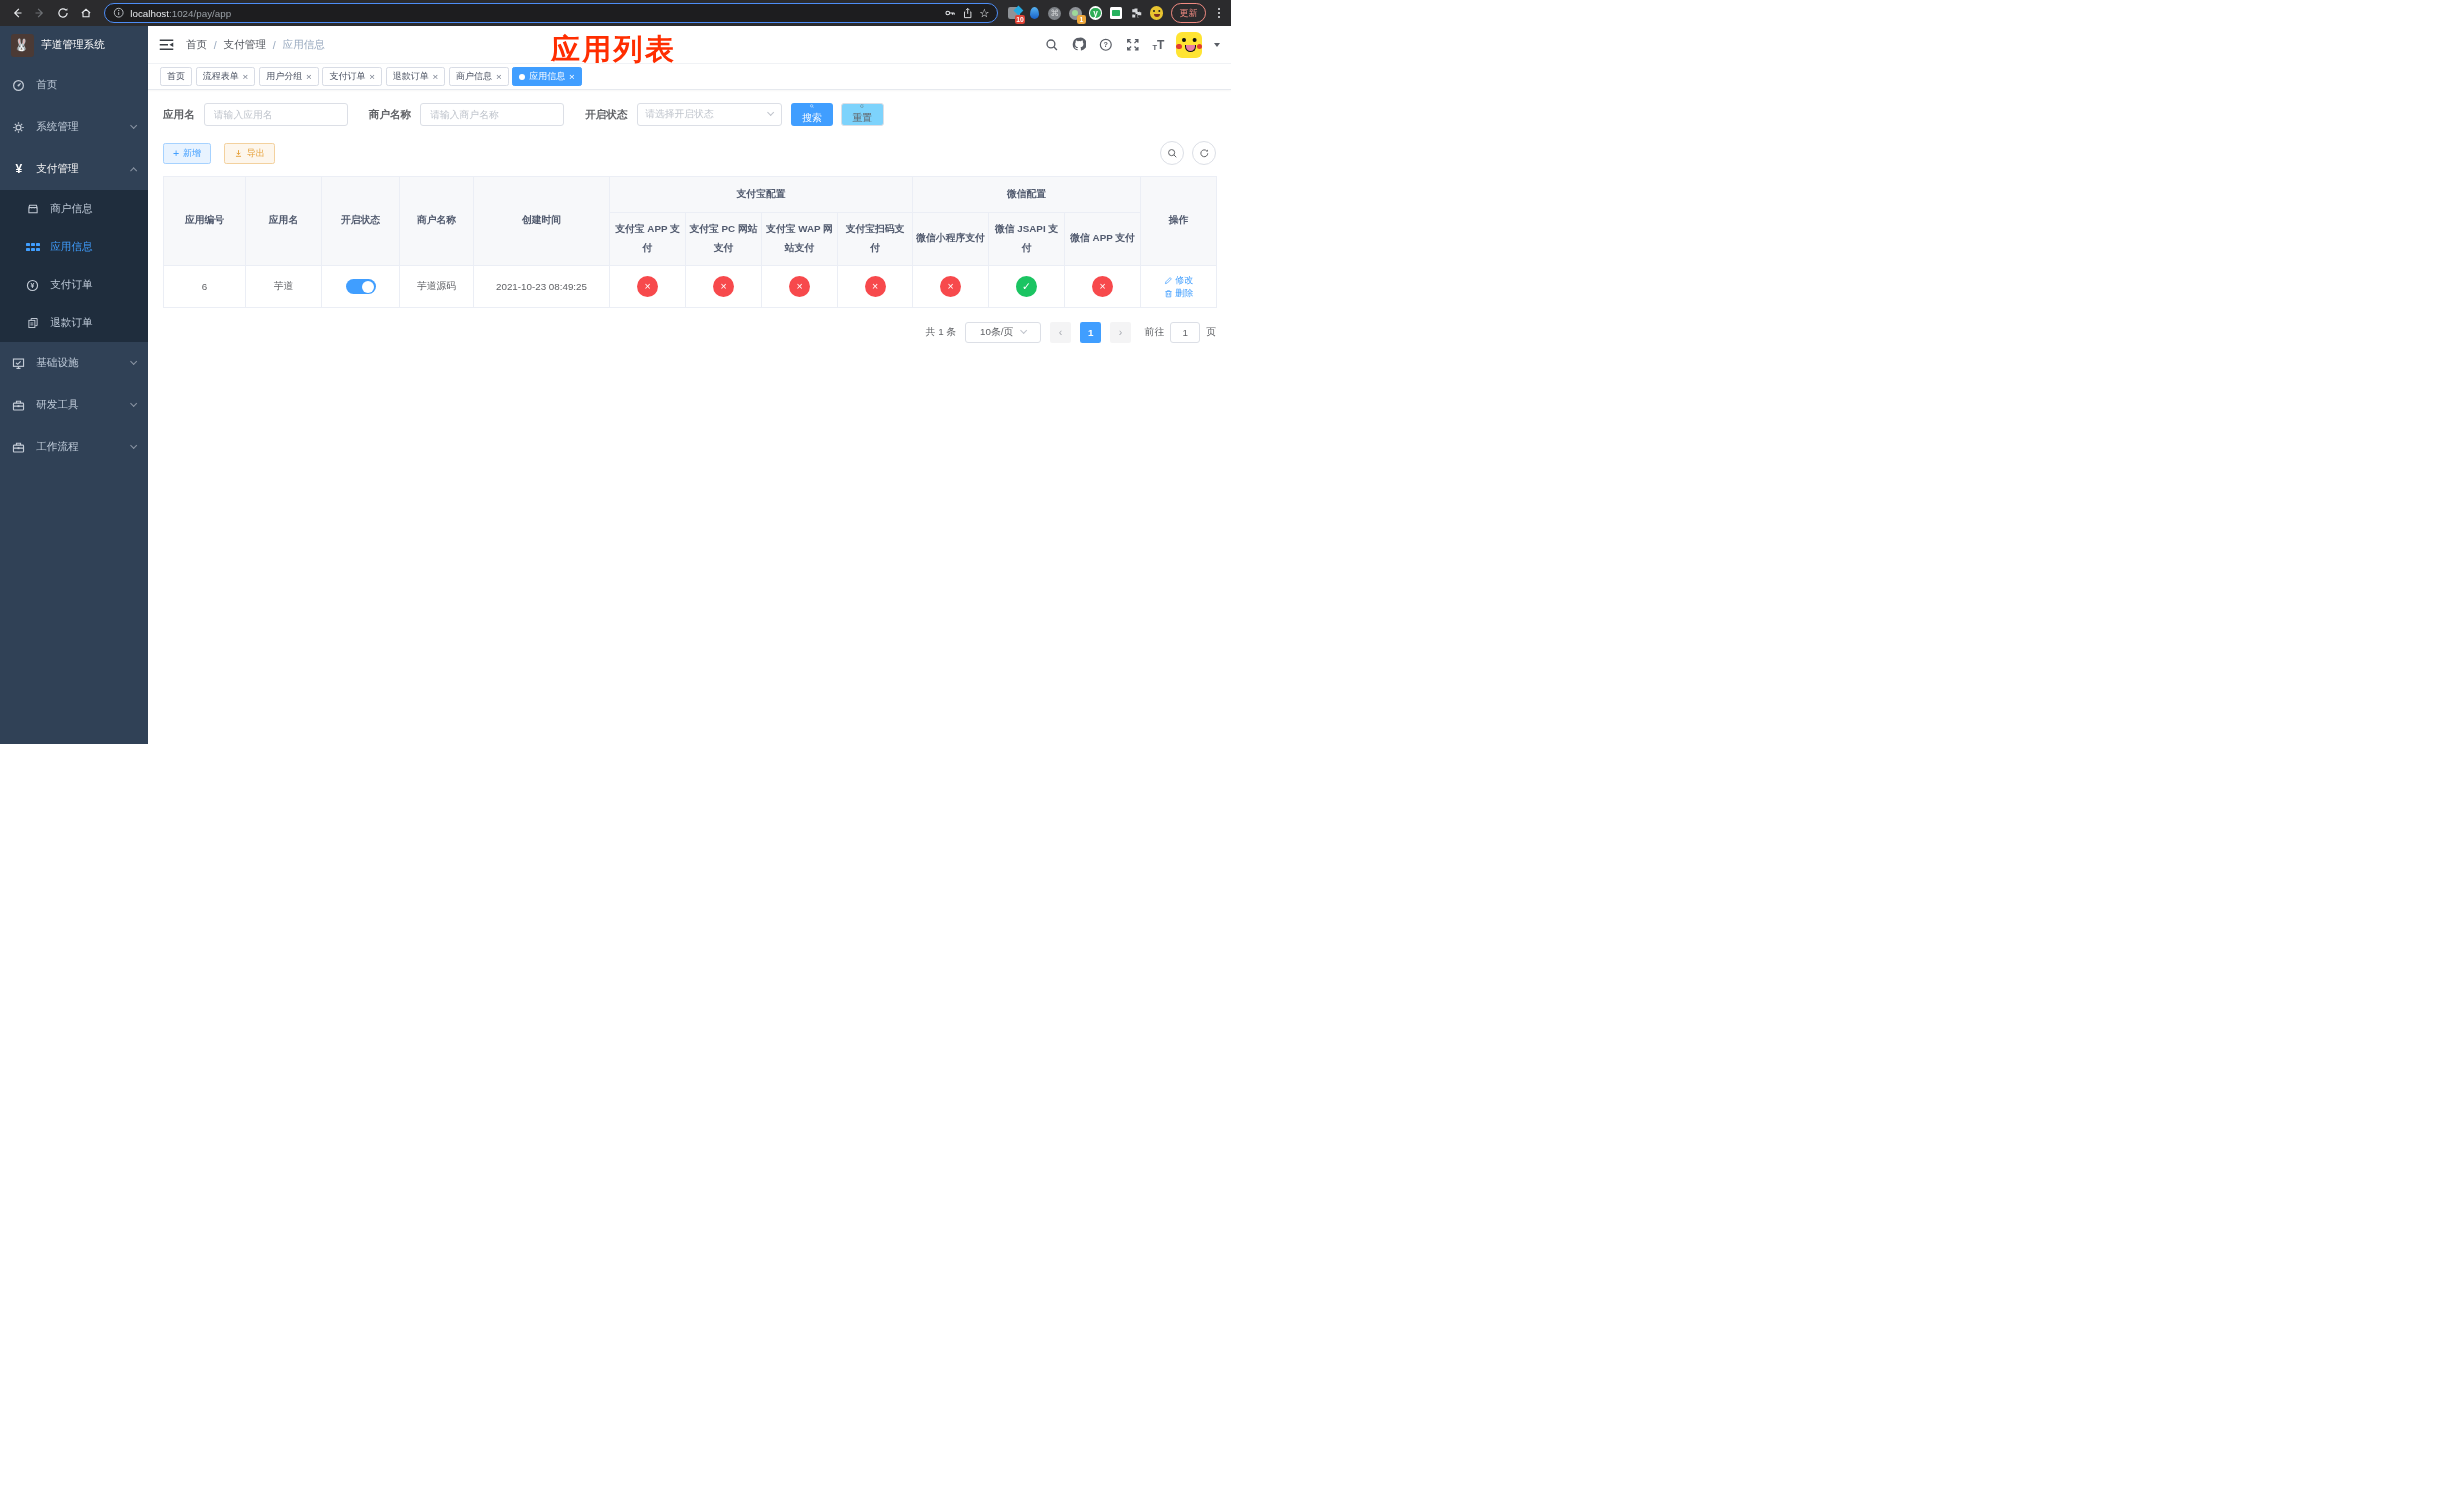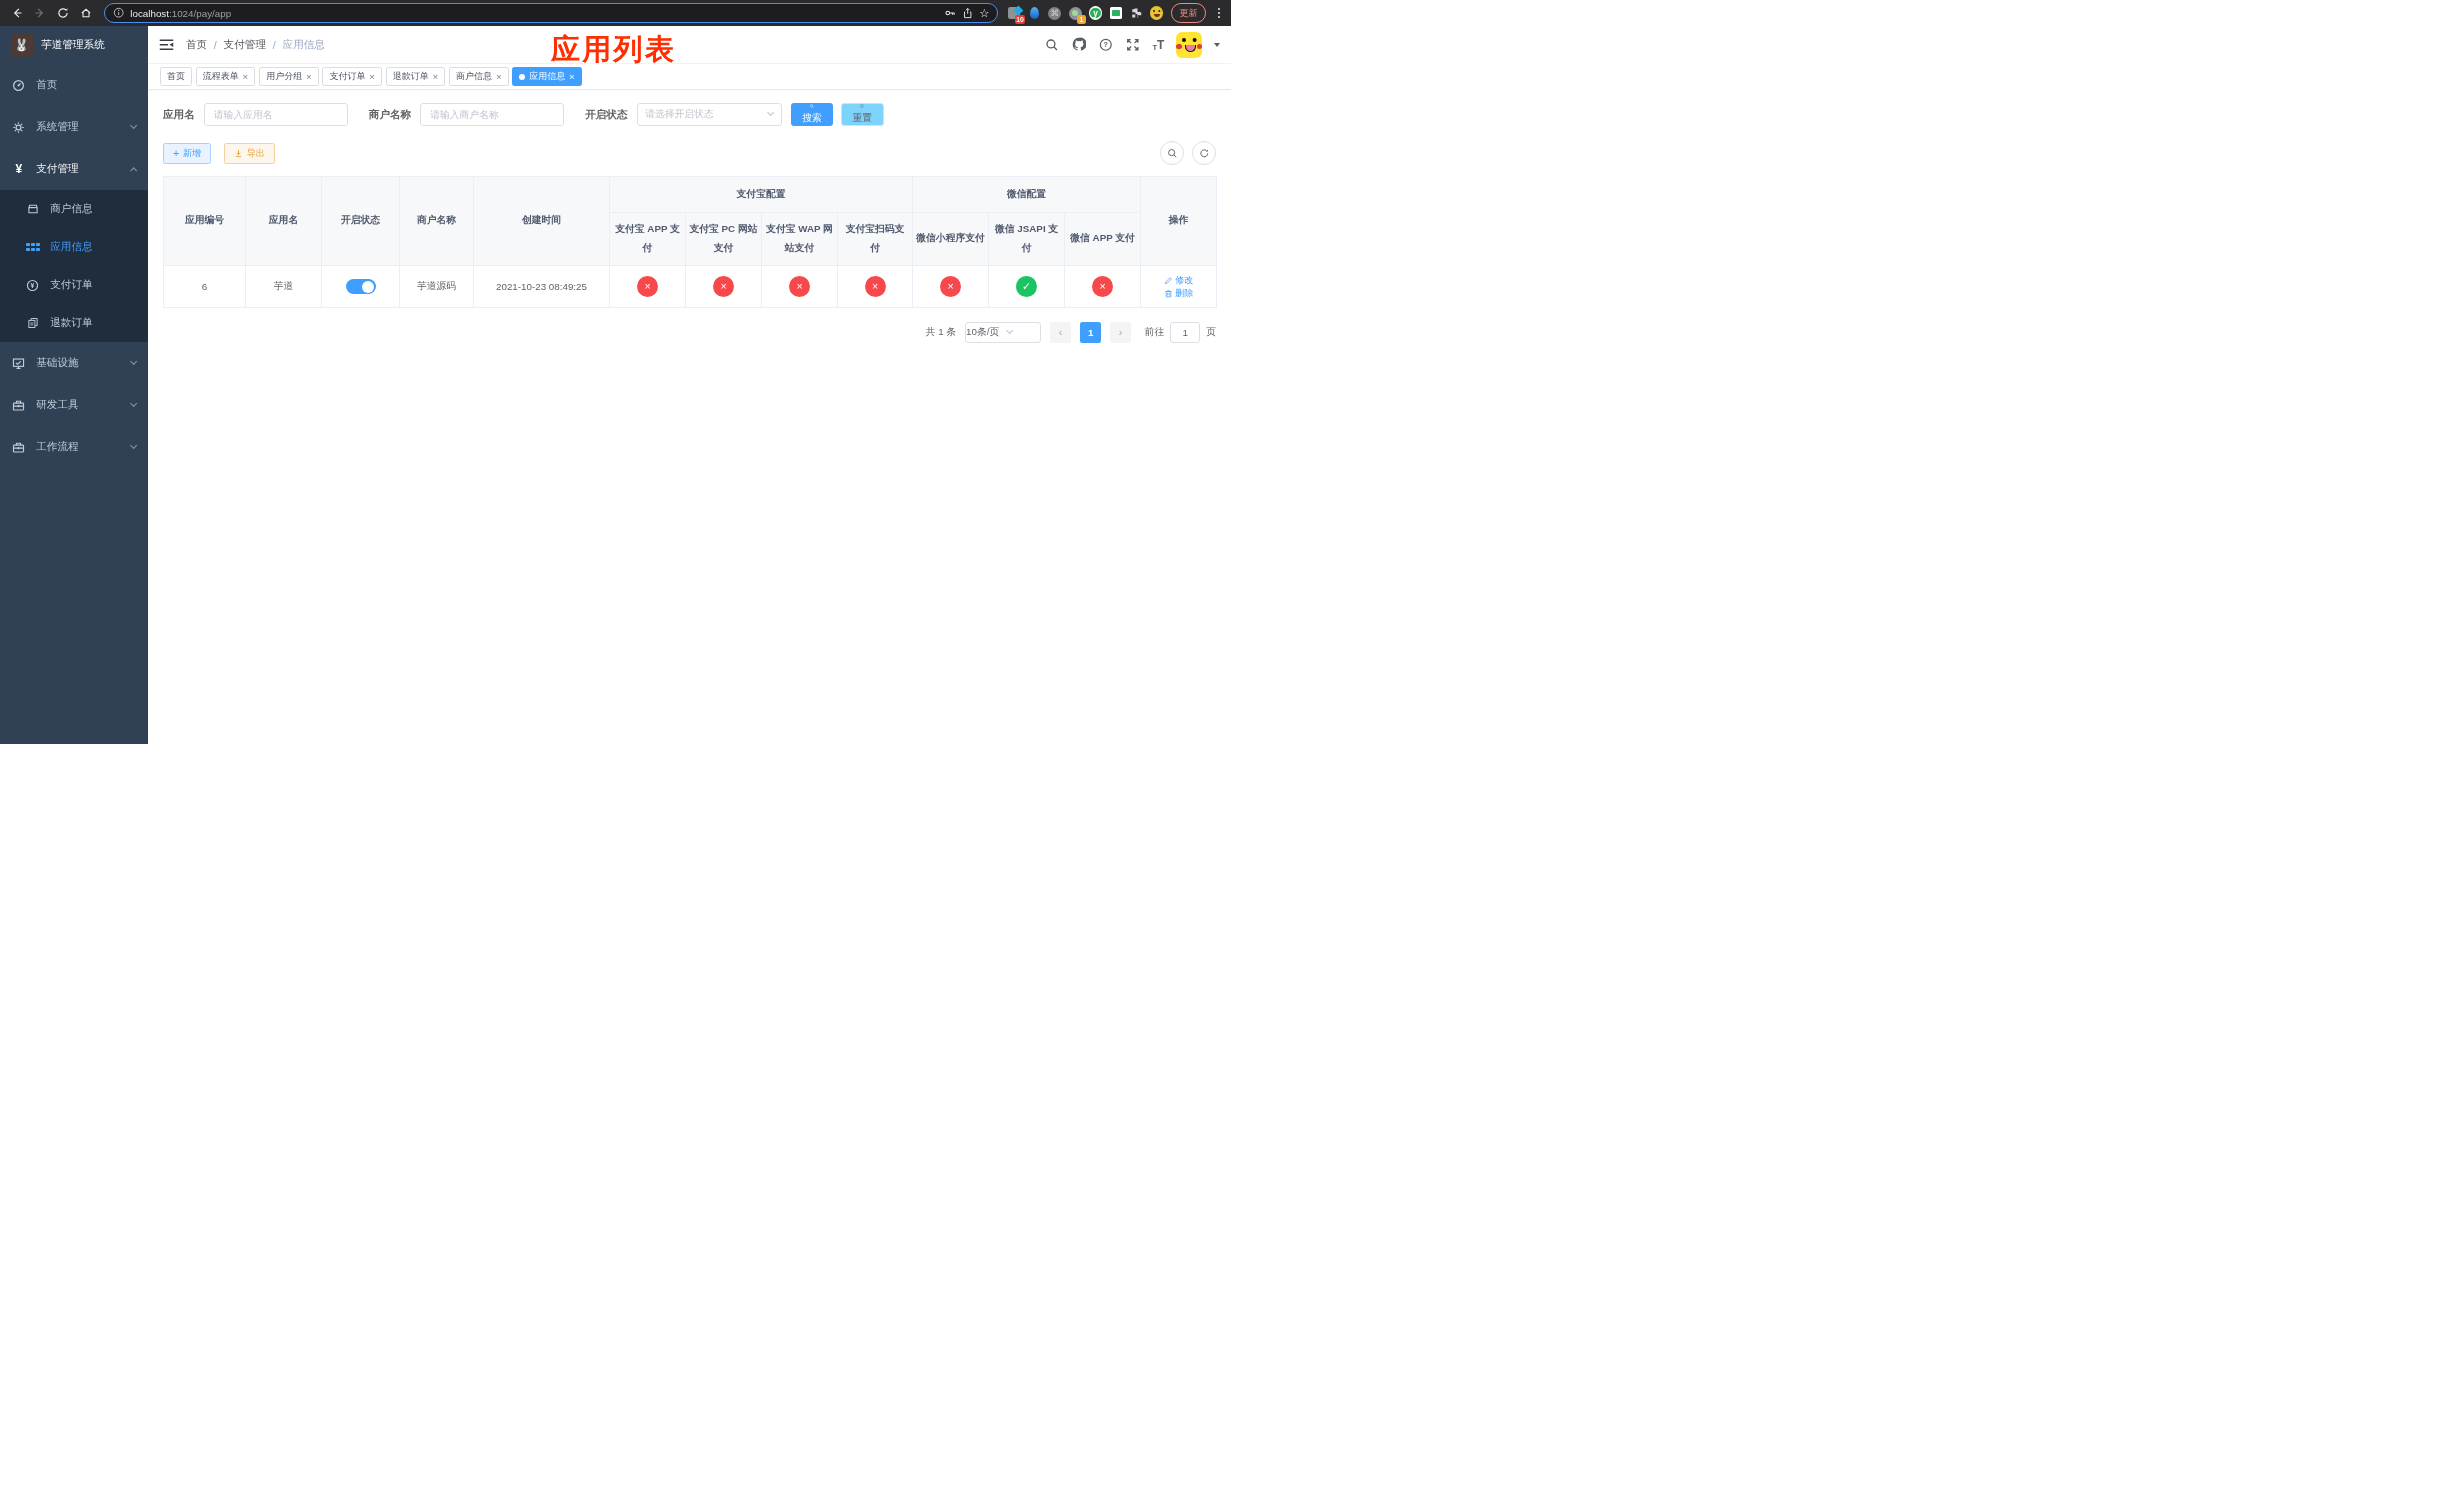--- a/index.html
+++ b/index.html
@@ -123,21 +123,21 @@
   .switch i { position:absolute; top:1.5px; left:1.5px; width:12px; height:12px; background:#fff; border-radius:50%; transition:left .2s; }
   .switch.on i { left:16.7px; }
   .st-circle { width:21px; height:21px; border-radius:50%; display:inline-flex; align-items:center; justify-content:center; color:#fff; font-size:10.6px; line-height:1; }
   .st-circle.fail { background:var(--danger); }
   .st-circle.ok { background:var(--success); }
   .op-link { color:var(--accent); font-size:9px; cursor:pointer; display:inline-flex; align-items:center; gap:2.3px; margin:0 3.8px; white-space:nowrap; }
 
   
   .pagination { margin-top:13.6px; display:flex; align-items:center; justify-content:flex-end; gap:9px; font-size:9.8px; color:#606266; }
   .pg-total { white-space:nowrap; }
-  .pg-size { width:76px; height:21px; border:0.8px solid #dcdfe6; border-radius:3px; display:flex; align-items:center; gap:7.6px; cursor:pointer; }
+  .pg-size { width:76px; height:21px; border:0.8px solid #dcdfe6; border-radius:3px; display:flex; align-items:center; justify-content:center; gap:7.6px; cursor:pointer; }
   .pg-size .chev { border-color:#c0c4cc; }
   .pg-btn { width:21px; height:21px; background:#f4f4f5; border-radius:2.3px; display:flex; align-items:center; justify-content:center; color:#a8abb2; font-size:10.6px; cursor:pointer; }
   .pg-num { width:21px; height:21px; background:var(--accent); color:#fff; border-radius:2.3px; display:flex; align-items:center; justify-content:center; font-weight:bold; cursor:pointer; }
   .pg-goto { display:flex; align-items:center; gap:6px; margin-left:4.5px; }
   .pg-input { width:30px; height:21px; border:0.8px solid #dcdfe6; border-radius:3px; text-align:center; font-size:9.8px; color:#606266; outline:none; font-family:inherit; }
 </style>
 </head>
 <body>
 
 <div class="screen">

